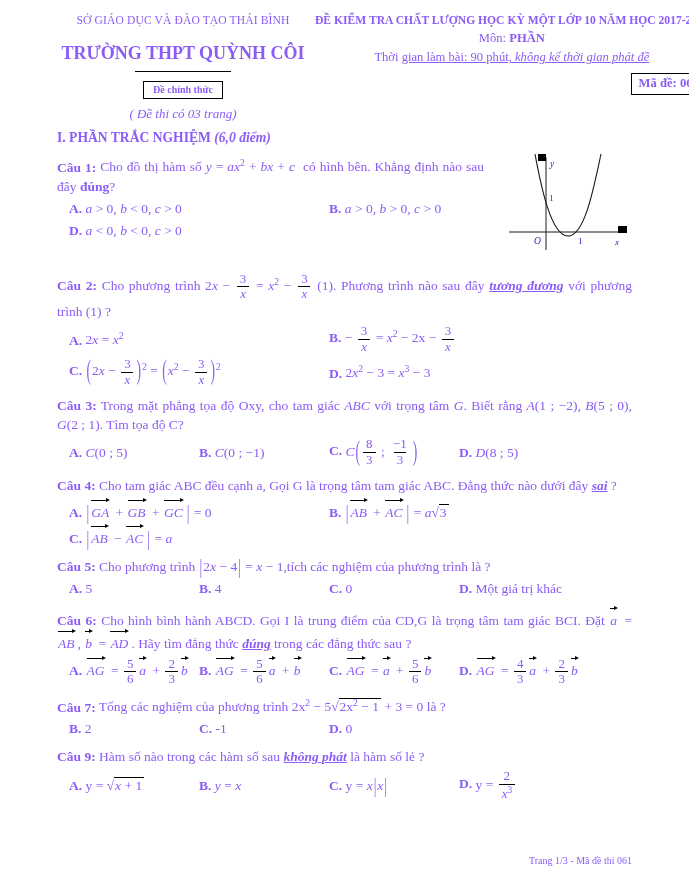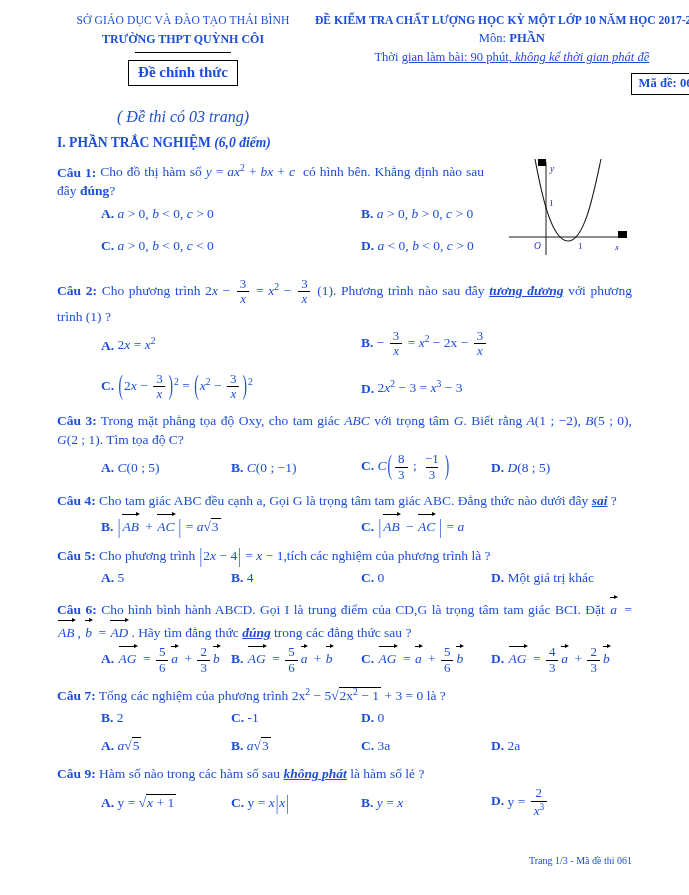--- a/index.html
+++ b/index.html
@@ -3,46 +3,46 @@
 <meta charset="utf-8">
 <style>
   * { box-sizing: border-box; }
   html,body { margin:0; padding:0; background:#ffffff; }
   .page {
     position: relative;
     width: 689px; height: 895px;
     margin: 0 auto;
     background: #fff;
     font-family: "Liberation Serif", "DejaVu Serif", serif;
-    color: #1d4ed8;
+    color: #8b5cf6;
     font-size: 13.5px;
     line-height: 1.42;
     padding: 13px 57px 0 57px;
     overflow: hidden;
   }
   
   .hdr { display: flex; }
   .hdr-left { width: 252px; text-align: center; flex-shrink: 0; }
   .dept { font-size: 11.6px; letter-spacing: 0.1px; white-space: nowrap; }
-  .school { font-size: 12px; font-weight: bold; margin-top: 2px; white-space: nowrap; }
+  .school { font-size: 18px; font-weight: bold; margin-top: 12px; white-space: nowrap; }
   .rule { width: 96px; border-top: 1px solid #000; margin: 4px auto 7px; height: 0; }
-  .stamp-box { display: inline-block; border: 1px solid #000; padding: 1px 9px; font-weight: bold; font-size: 15px; }
-  .pages-note { font-style: italic; font-size: 16px; margin-top: 20px; }
+  .stamp-box { display: inline-block; border: 1px solid #000; padding: 1px 9px; font-weight: bold; font-size: 10px; }
+  .pages-note { font-style: italic; font-size: 13px; margin-top: 6px; }
   .hdr-right { flex: 1; text-align: center; padding-left: 6px; }
   .exam-title { font-weight: bold; font-size: 11.6px; white-space: nowrap; }
   .mon-line { font-size: 12.6px; margin-top: 1px; }
   .time-line { font-size: 12.6px; margin-top: 1px; }
   .code-row { text-align: right; margin-top: 6px; padding-right: 2px; }
   .code-box { display: inline-block; border: 1px solid #000; padding: 1px 7px; font-weight: bold; font-size: 12.6px; }
   
   .sec-title { font-weight: bold; margin-top: 4px; font-size: 13.6px; }
   .q { margin-top: 9px; }
   .qt { margin: 0; text-align: justify; }
   .ql { font-weight: bold; }
-  .opts { display: grid; margin-left: 44px; margin-top: 3px; row-gap: 13px; align-items: center; }
+  .opts { display: grid; margin-left: 12px; margin-top: 3px; row-gap: 3px; align-items: center; }
   .c4 { grid-template-columns: 130px 130px 130px auto; }
   .c2 { grid-template-columns: 260px auto; }
   .opt { white-space: nowrap; }
   .opt b { font-weight: bold; }
   
   sup { font-size: 0.72em; }
   .fr { display: inline-flex; flex-direction: column; align-items: center; vertical-align: middle; line-height: 1.12; margin: 0 2px; text-align: center; font-size: 0.96em; }
   .fr .n { padding: 0 3px; }
   .fr .d { padding: 0 3px; border-top: 1px solid #000; }
   .sqrt { white-space: nowrap; }
@@ -92,21 +92,20 @@
       <text x="56" y="15" font-size="9.5" font-style="italic" fill="#2b2bb8">y</text>
       <text x="55" y="49" font-size="9" fill="#2b2bb8">1</text>
       <text x="40" y="92" font-size="9.5" font-style="italic" fill="#2b2bb8">O</text>
       <text x="84" y="92" font-size="9" fill="#2b2bb8">1</text>
       <text x="121" y="93" font-size="9" font-style="italic" fill="#2b2bb8">x</text>
     </svg>
     <p class="qt"><b class="ql">Câu 1:</b> <span>Cho đồ thị hàm số <i>y</i> = <i>ax</i><sup>2</sup> + <i>bx</i> + <i>c</i>&nbsp; có hình bên. Khẳng định nào sau đây <b>đúng</b>?</span></p>
     <div class="opts c2">
       <span class="opt"><b>A.</b> <span><i>a</i> &gt; 0, <i>b</i> &lt; 0, <i>c</i> &gt; 0</span></span>
       <span class="opt"><b>B.</b> <span><i>a</i> &gt; 0, <i>b</i> &gt; 0, <i>c</i> &gt; 0</span></span>
-      <span class="opt"><b>C.</b> <span><i>a</i> &gt; 0, <i>b</i> &lt; 0, <i>c</i> &lt; 0</span></span>
       <span class="opt"><b>D.</b> <span><i>a</i> &lt; 0, <i>b</i> &lt; 0, <i>c</i> &gt; 0</span></span>
     </div>
   </div>
 
   <div class="q" style="margin-top:14px">
     <p class="qt"><b class="ql">Câu 2:</b> <span>Cho phương trình 2<i>x</i> − <span class="fr">
             <span class="n">3</span>
             <span class="d"><i>x</i></span>
           </span> = <i>x</i><sup>2</sup> − <span class="fr">
             <span class="n">3</span>
@@ -144,20 +143,21 @@
               <span class="n">−1</span>
               <span class="d">3</span>
             </span><span class="bp">)</span></span></span>
       <span class="opt"><b>D.</b> <span><i>D</i>(8 ; 5)</span></span>
     </div>
   </div>
 
   <div class="q">
     <p class="qt"><b class="ql">Câu 4:</b> <span>Cho tam giác ABC đều cạnh a, Gọi G là trọng tâm tam giác ABC. Đẳng thức nào dưới đây <b><i><u>sai</u></i></b> ?</span></p>
     <div class="opts c2">
+      <span class="opt"><b>A.</b> <span><span class="tb">|</span><span class="vec">GA</span> + <span class="vec">GB</span> + <span class="vec">GC</span><span class="tb">|</span> = 0</span></span>
       <span class="opt"><b>B.</b> <span><span class="tb">|</span><span class="vec">AB</span> + <span class="vec">AC</span><span class="tb">|</span> = <i>a</i><span class="sqrt">√<span class="rad">3</span></span></span></span>
       <span class="opt"><b>C.</b> <span><span class="tb">|</span><span class="vec">AB</span> − <span class="vec">AC</span><span class="tb">|</span> = <i>a</i></span></span>
     </div>
   </div>
 
   <div class="q">
     <p class="qt"><b class="ql">Câu 5:</b> <span>Cho phương trình <span class="tb">|</span>2<i>x</i> − 4<span class="tb">|</span> = <i>x</i> − 1,tích các nghiệm của phương trình là ?</span></p>
     <div class="opts c4">
       <span class="opt"><b>A.</b> <span>5</span></span>
       <span class="opt"><b>B.</b> <span>4</span></span>
@@ -197,34 +197,28 @@
   <div class="q">
     <p class="qt"><b class="ql">Câu 7:</b> <span>Tổng các nghiệm của phương trình 2x<sup>2</sup> − 5<span class="sqrt">√<span class="rad">2x<sup>2</sup> − 1</span></span> + 3 = 0 là ?</span></p>
     <div class="opts c4">
       <span class="opt"><b>B.</b> <span>2</span></span>
       <span class="opt"><b>C.</b> <span>-1</span></span>
       <span class="opt"><b>D.</b> <span>0</span></span>
     </div>
   </div>
 
   <div class="q">
-    <div class="opts c4">
-      <span class="opt"><b>A.</b> <span><i>a</i><span class="sqrt">√<span class="rad">5</span></span></span></span>
-      <span class="opt"><b>B.</b> <span><i>a</i><span class="sqrt">√<span class="rad">3</span></span></span></span>
-      <span class="opt"><b>C.</b> <span>3a</span></span>
-      <span class="opt"><b>D.</b> <span>2a</span></span>
-    </div>
   </div>
 
   <div class="q">
     <p class="qt"><b class="ql">Câu 9:</b> <span>Hàm số nào trong các hàm số sau <b><i><u>không phát</u></i></b> là hàm số lẻ ?</span></p>
     <div class="opts c4">
       <span class="opt"><b>A.</b> <span>y = <span class="sqrt">√<span class="rad"><i>x</i> + 1</span></span></span></span>
+      <span class="opt"><b>B.</b> <span><i>y</i> = <i>x</i></span></span>
       <span class="opt"><b>C.</b> <span>y = <i>x</i><span class="tb">|</span><i>x</i><span class="tb">|</span></span></span>
-      <span class="opt"><b>B.</b> <span><i>y</i> = <i>x</i></span></span>
       <span class="opt"><b>D.</b> <span>y = <span class="fr">
               <span class="n">2</span>
               <span class="d"><i>x</i><sup>3</sup></span>
             </span></span></span>
     </div>
   </div>
 
   <div class="footer">Trang 1/3 - Mã đề thi 061</div>
 </div>
 

